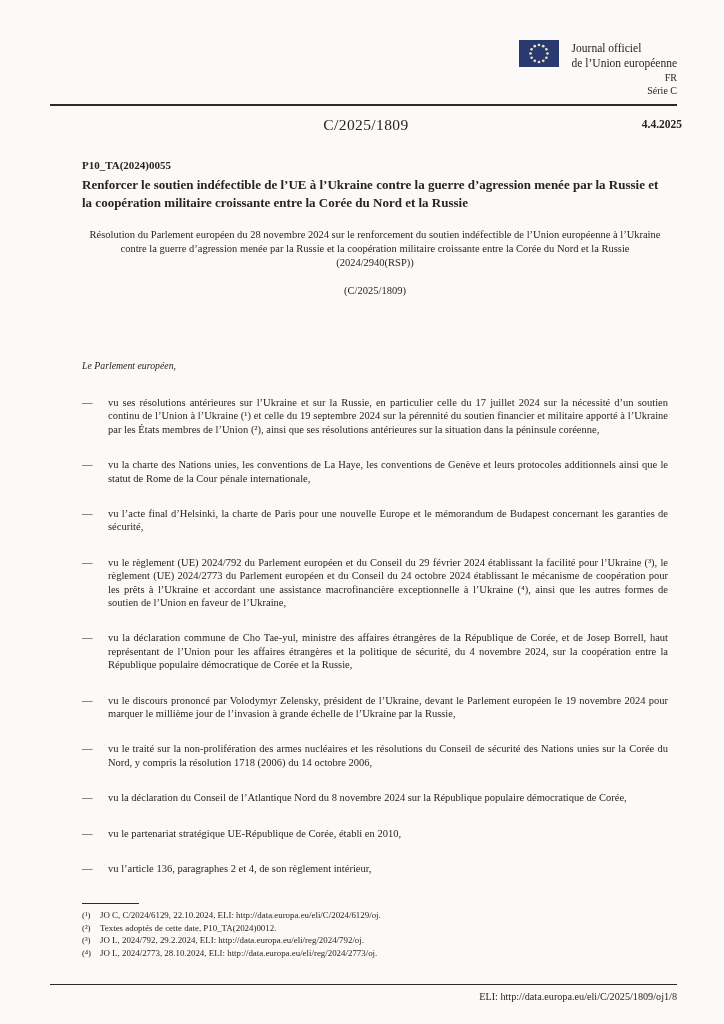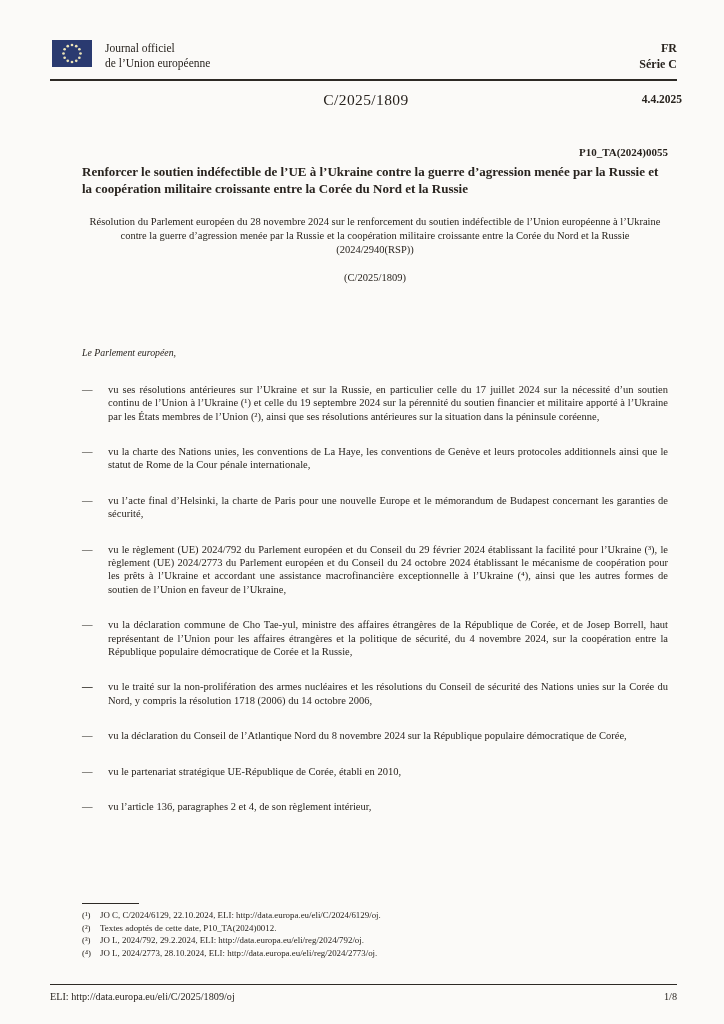--- a/index.html
+++ b/index.html
@@ -11,41 +11,42 @@
   .page{
     position:relative;
     width:724px;height:1024px;
     margin:0 auto;
     background:#fbfaf8;
     color:#29241f;
     overflow:hidden;
   }
   
   .masthead{
-    display:flex;justify-content:space-between;align-items:flex-start;
+    display:flex;justify-content:space-between;align-items:flex-end;
     margin:40px 47px 0 52px;
+    flex-direction:column;
   }
   .mast-left{display:flex;align-items:flex-start;gap:13px;}
   .flag{width:40px;height:27px;display:block;}
   .journal-title{font-size:11.5px;line-height:1.28;padding-top:1px;}
-  .mast-right{text-align:right;font-size:12px;line-height:1.3;padding-top:1px;font-weight:bold;}
+  .mast-right{text-align:right;font-size:10px;line-height:1.3;padding-top:1px;}
   .head-rule{
     height:0;border:none;border-top:2px solid #2e2a26;
     margin:7px 47px 0 50px;
   }
   
   .docrow{position:relative;margin:10px 42px 0 50px;height:22px;}
   .doc-number{
     position:absolute;left:0;right:0;text-align:center;
     font-size:15.5px;letter-spacing:.4px;
   }
   .doc-date{position:absolute;right:0;top:2px;font-size:11.5px;font-weight:bold;}
   
   .main{margin:0 56px 0 82px;}
-  .procedure-ref{margin-top:33px;font-size:11px;font-weight:bold;text-align:right;}
+  .procedure-ref{margin-top:21px;font-size:11px;font-weight:bold;}
   .doc-title{
     margin-top:5px;font-size:13px;font-weight:bold;line-height:1.32;
     text-align:left;
   }
   .doc-subtitle{
     margin:17px 6px 0 6px;font-size:10.5px;font-weight:normal;line-height:1.34;
     text-align:center;
   }
   .doc-ref{margin-top:15px;text-align:center;font-size:10.5px;}
   .preamble-intro{margin-top:64px;font-size:9.8px;font-style:italic;}
@@ -63,21 +64,21 @@
     font-size:8.9px;line-height:12.6px;
   }
   .fn-marker{position:absolute;left:0;top:0;}
   
   .foot-rule{
     position:absolute;left:50px;right:47px;top:984px;
     height:0;border:none;border-top:1.8px solid #2e2a26;margin:0;
   }
   .footer-row{
     position:absolute;left:50px;right:47px;top:991px;
-    display:flex;justify-content:space-between;
+    display:flex;justify-content:flex-end;
     font-size:10.2px;
   }
 </style>
 </head>
 <body>
 
 <div class="page">
 
   <div class="masthead">
     <div class="mast-left">
@@ -143,20 +144,21 @@
       <div class="citation">
         <span class="dash">—</span>
         <span>vu le règlement (UE) 2024/792 du Parlement européen et du Conseil du 29 février 2024 établissant la facilité pour l’Ukraine (³), le règlement (UE) 2024/2773 du Parlement européen et du Conseil du 24 octobre 2024 établissant le mécanisme de coopération pour les prêts à l’Ukraine et accordant une assistance macrofinancière exceptionnelle à l’Ukraine (⁴), ainsi que les autres formes de soutien de l’Union en faveur de l’Ukraine,</span>
       </div>
       <div class="citation">
         <span class="dash">—</span>
         <span>vu la déclaration commune de Cho Tae-yul, ministre des affaires étrangères de la République de Corée, et de Josep Borrell, haut représentant de l’Union pour les affaires étrangères et la politique de sécurité, du 4 novembre 2024, sur la coopération entre la République populaire démocratique de Corée et la Russie,</span>
       </div>
       <div class="citation">
         <span class="dash">—</span>
+        <span>vu le discours prononcé par Volodymyr Zelensky, président de l’Ukraine, devant le Parlement européen le 19 novembre 2024 pour marquer le millième jour de l’invasion à grande échelle de l’Ukraine par la Russie,</span>
       </div>
       <div class="citation">
         <span class="dash">—</span>
         <span>vu le traité sur la non-prolifération des armes nucléaires et les résolutions du Conseil de sécurité des Nations unies sur la Corée du Nord, y compris la résolution 1718 (2006) du 14 octobre 2006,</span>
       </div>
       <div class="citation">
         <span class="dash">—</span>
         <span>vu la déclaration du Conseil de l’Atlantique Nord du 8 novembre 2024 sur la République populaire démocratique de Corée,</span>
       </div>
       <div class="citation">

